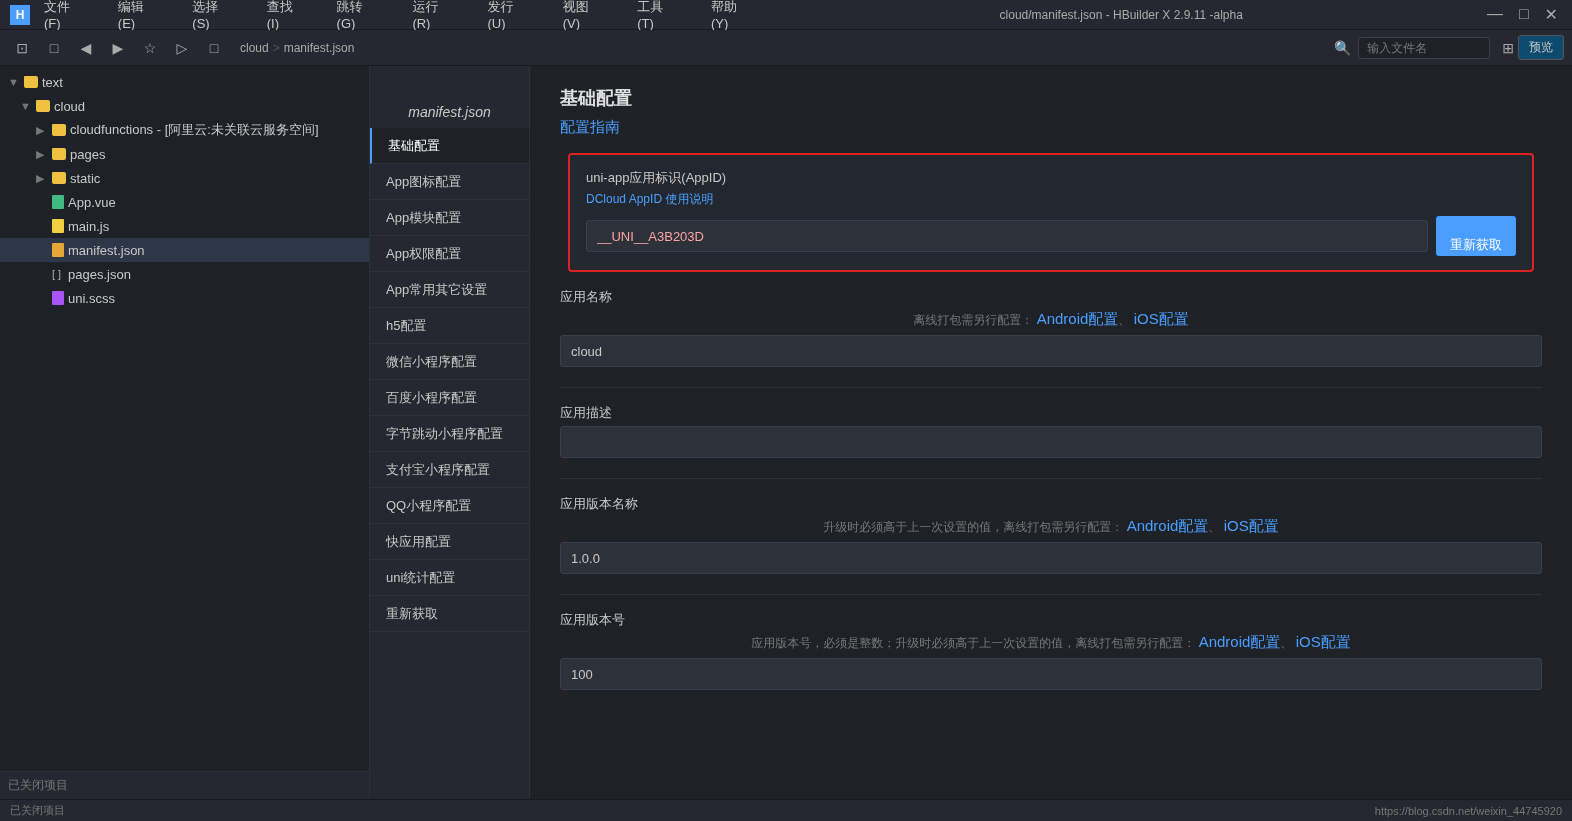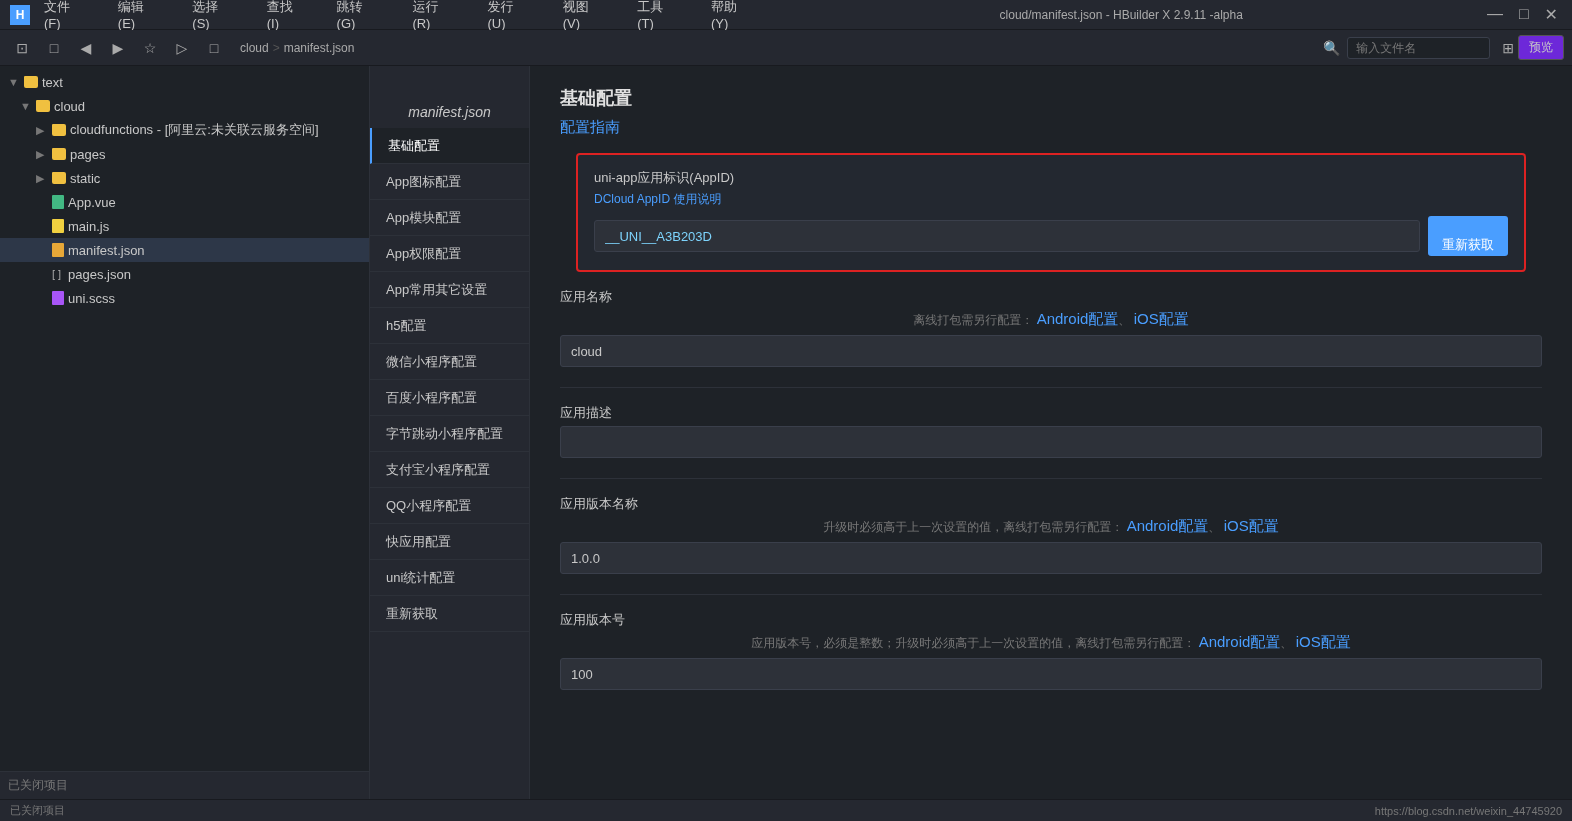--- a/index.html
+++ b/index.html
@@ -103,31 +103,31 @@
       align-items: center;
       gap: 6px;
     }
     .file-input {
       background: #1e2227;
       border: 1px solid #3a3f4b;
       border-radius: 3px;
       color: #aaa;
       padding: 3px 8px;
       font-size: 12px;
-      width: 143px;
+      width: 132px;
       outline: none;
     }
     .toolbar-right {
       display: flex;
       align-items: center;
       gap: 4px;
       margin-left: 8px;
     }
     .preview-btn {
-      background: #6d28d9;
+      background: #0c4a6e;
       border: 1px solid #555;
       color: #c8c8c8;
       padding: 3px 10px;
       border-radius: 3px;
       cursor: pointer;
       font-size: 12px;
     }
 
     
     .main-layout {
@@ -282,21 +282,21 @@
       font-size: 15px;
       text-decoration: none;
       cursor: pointer;
     }
 
     
     .appid-section {
       border: 2px solid #dd2222;
       border-radius: 4px;
       padding: 14px 16px;
-      margin: 16px 16px;
+      margin: 16px 8px;
       background: #232830;
     }
 
     .section-label {
       font-size: 13px;
       color: #c8c8c8;
       margin-bottom: 4px;
     }
 
     .section-sublabel {
@@ -310,21 +310,21 @@
       display: flex;
       align-items: center;
       gap: 8px;
     }
 
     .text-input {
       flex: 1;
       background: #2d3139;
       border: 1px solid #3a3f4b;
       border-radius: 3px;
-      color: #7dd3fc;
+      color: #fca5a5;
       padding: 6px 10px;
       font-size: 13px;
       outline: none;
       height: 32px;
     }
 
     .btn-primary {
       background: #4a9eff;
       border: none;
       border-radius: 3px;

